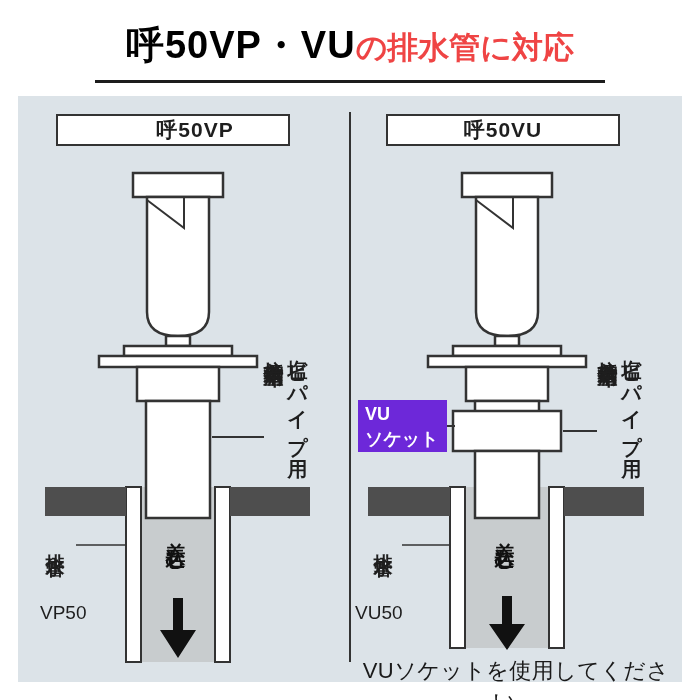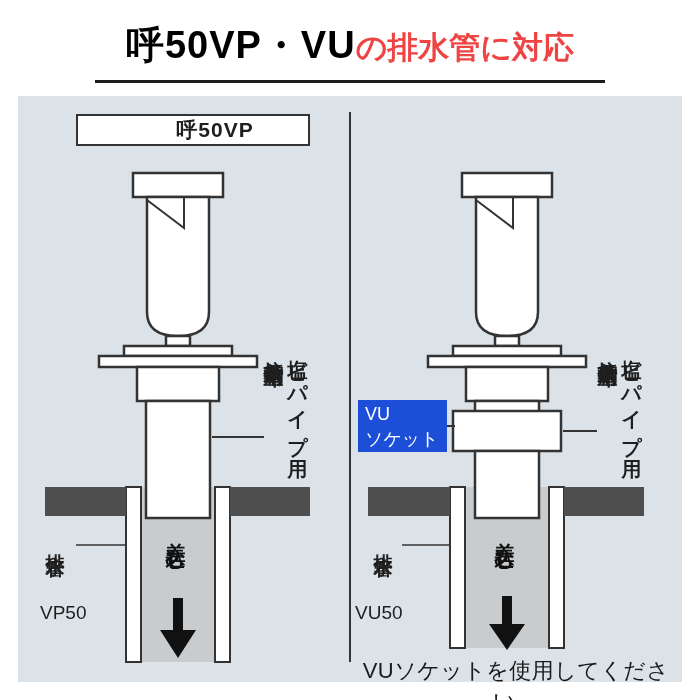--- a/index.html
+++ b/index.html
@@ -12,40 +12,40 @@
   .t-pink{color:#000000;font-size:38px;font-weight:700;letter-spacing:1px;}
   .t-dark{color:#ef4444;font-size:31px;font-weight:700;}
   .title-rule{position:absolute;left:95px;top:80px;width:510px;height:3px;background:#1c1c1c;}
   
   .panel{position:absolute;left:18px;top:96px;width:664px;height:586px;background:#dce3e8;}
   svg.art{position:absolute;left:0;top:0;width:700px;height:700px;pointer-events:none;}
   
   .hdr{position:absolute;top:114px;width:234px;height:32px;background:#ffffff;border:2px solid #333333;
        box-sizing:border-box;display:flex;align-items:center;justify-content:center;
        font-size:21px;font-weight:700;color:#1e1e1e;letter-spacing:1px;}
-  .hdr-left{left:76px;padding-left:44px;}
+  .hdr-left{left:56px;padding-left:44px;}
   .hdr-right{left:386px;}
   
   .vtext{position:absolute;writing-mode:vertical-rl;text-orientation:upright;white-space:pre-line;
          color:#1e1e1e;font-weight:700;}
   .v-note{font-size:20px;line-height:24px;letter-spacing:2px;height:142px;width:48px;top:344px;}
   .v-note-left{left:262px;}
   .v-note-right{left:596px;}
   .v-insert{font-size:20px;letter-spacing:4px;height:78px;width:24px;top:527px;color:#111;}
   .v-insert-left{left:166px;}
   .v-insert-right{left:495px;}
   .v-pipe{font-size:19px;letter-spacing:3px;height:66px;width:22px;top:538px;}
   .v-pipe-left{left:46px;}
   .v-pipe-right{left:374px;}
   .pipe-code{position:absolute;top:602px;font-size:19px;font-weight:400;color:#1e1e1e;}
   .pipe-code-left{left:40px;}
   .pipe-code-right{left:355px;}
   
-  .socket-tag{position:absolute;left:358px;top:400px;width:89px;height:52px;background:#1d4ed8;
-              color:#ffffff;font-size:18px;font-weight:400;line-height:25px;
+  .socket-tag{position:absolute;left:358px;top:400px;width:89px;height:52px;background:#6d28d9;
+              color:#ffffff;font-size:18px;font-weight:700;line-height:25px;
               padding:2px 0 12px 7px;box-sizing:border-box;white-space:pre-line;}
   
   .footnote{position:absolute;left:360px;top:656px;width:312px;text-align:center;
             font-size:22px;color:#1a1a1a;letter-spacing:0.5px;}
 </style>
 </head>
 <body>
 
 <div class="stage">
 
@@ -101,20 +101,21 @@
       <line x1="447" y1="426" x2="455" y2="426" stroke-width="2"></line>
       <line x1="563" y1="431" x2="597" y2="431" stroke-width="2"></line>
       <line x1="402" y1="545" x2="450" y2="545" stroke-width="1.5"></line>
     </g>
 
     <path d="M173,598 h10 v32 h13 l-18,28 -18,-28 h13 z" fill="#111111"></path>
     <path d="M502,596 h10 v28 h13 l-18,26 -18,-26 h13 z" fill="#111111"></path>
   </svg>
 
   <div class="hdr hdr-left">呼50VP</div>
+  <div class="hdr hdr-right">呼50VU</div>
 
   <div class="vtext v-note v-note-left">塩ビパイプ用
 接着剤塗布</div>
   <div class="vtext v-note v-note-right">塩ビパイプ用
 接着剤塗布</div>
 
   <div class="vtext v-insert v-insert-left">差込む</div>
   <div class="vtext v-insert v-insert-right">差込む</div>
 
   <div class="vtext v-pipe v-pipe-left">排水管</div>

